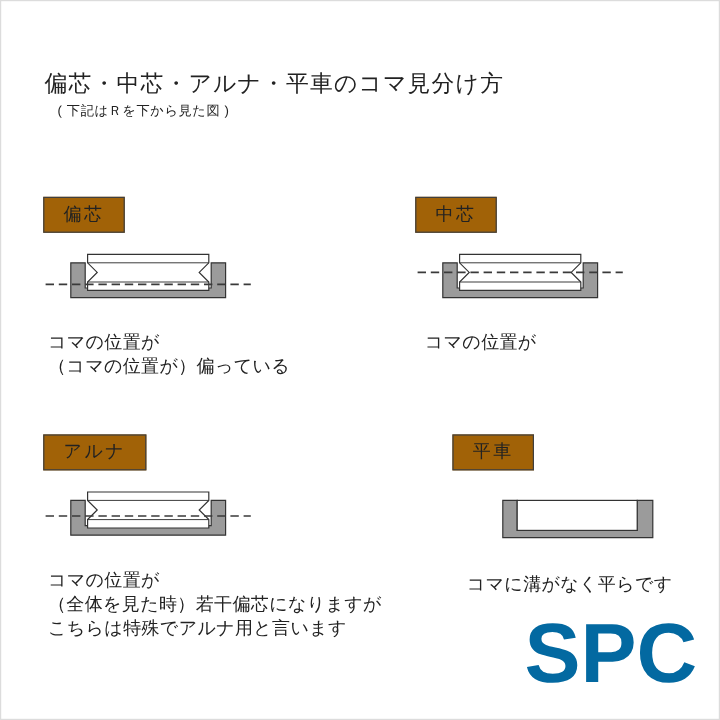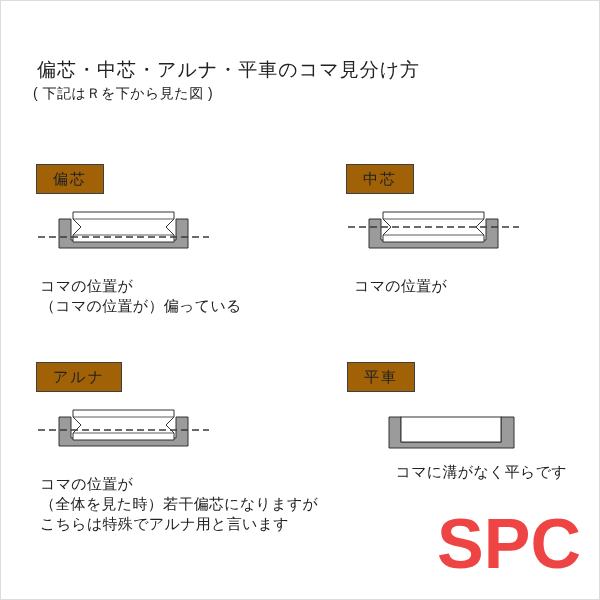--- a/index.html
+++ b/index.html
@@ -2,35 +2,35 @@
 <html><head>
 <meta charset="utf-8">
 <style>
   html,body{margin:0;padding:0;background:#fff;}
   .canvas{
     position:relative;width:600px;height:600px;background:#ffffff;
     border:1px solid #dcdcdc;box-sizing:border-box;overflow:hidden;
     font-family:"Liberation Sans","DejaVu Sans",sans-serif;color:#222;
   }
   .title{position:absolute;left:36px;top:56px;font-size:19px;letter-spacing:1px;font-weight:500;}
-  .subtitle{position:absolute;left:32px;top:84px;font-size:14px;letter-spacing:.5px;}
+  .subtitle{position:absolute;left:47px;top:84px;font-size:11px;letter-spacing:.5px;}
   .sec{position:absolute;}
   .label-box{
     display:inline-block;border:1.5px solid #3f3f3f;background:#a16207;
     padding:5px 16px;font-size:15px;letter-spacing:2px;line-height:18px;
   }
   .diagram{margin-top:12px;height:56px;}
   .diagram-flat{margin-top:16px;margin-left:32px;height:48px;}
   .caption{margin-top:14px;margin-left:4px;font-size:15px;line-height:20px;letter-spacing:.3px;}
   .caption div{white-space:nowrap;}
   .sec-nakashin .caption{margin-left:8px;}
-  .sec-hirasha .caption{margin-top:6px;margin-left:12px;text-align:right;}
+  .sec-hirasha .caption{margin-top:22px;margin-left:12px;}
   .watermark{
     position:absolute;right:18px;bottom:20px;
-    font-size:70px;font-weight:bold;color:#ef4444;letter-spacing:0px;line-height:1;
+    font-size:70px;font-weight:bold;color:#0369a1;letter-spacing:0px;line-height:1;
   }
 </style>
 </head>
 <body>
 
 <div class="canvas">
 
   <div class="title">偏芯・中芯・アルナ・平車のコマ見分け方</div>
   <div class="subtitle">( 下記はＲを下から見た図 )</div>
 
@@ -78,21 +78,21 @@
         <line x1="2" y1="26" x2="173" y2="26" stroke="#3a3a3a" stroke-width="1.3" stroke-dasharray="7,4"></line>
       </svg>
     </div>
     <div class="caption">
       <div>コマの位置が</div>
       <div>（全体を見た時）若干偏芯になりますが</div>
       <div>こちらは特殊でアルナ用と言います</div>
     </div>
   </section>
 
-  <section class="sec sec-hirasha" style="left:346px;top:361px;width:220px;">
+  <section class="sec sec-hirasha" style="left:376px;top:361px;width:220px;">
     <div class="label-box">平車</div>
     <div class="diagram-flat">
       <svg width="145" height="48" viewBox="0 0 145 48">
         <path d="M10,9 h12 v25 h100 v-25 h13 v31 h-125 z" fill="#9b9b9b" stroke="#333" stroke-width="1"></path>
         <rect x="22" y="9" width="100" height="25" fill="#ffffff" stroke="#333" stroke-width="1"></rect>
       </svg>
     </div>
     <div class="caption">
       <div>コマに溝がなく平らです</div>
     </div>

